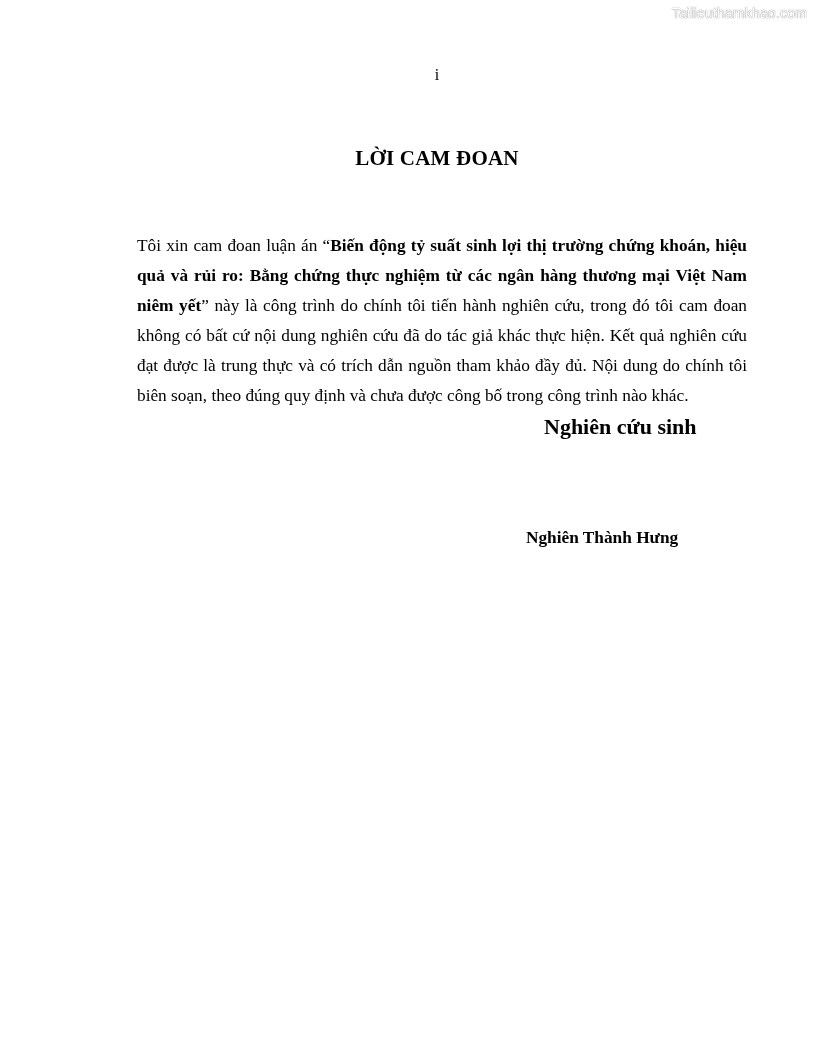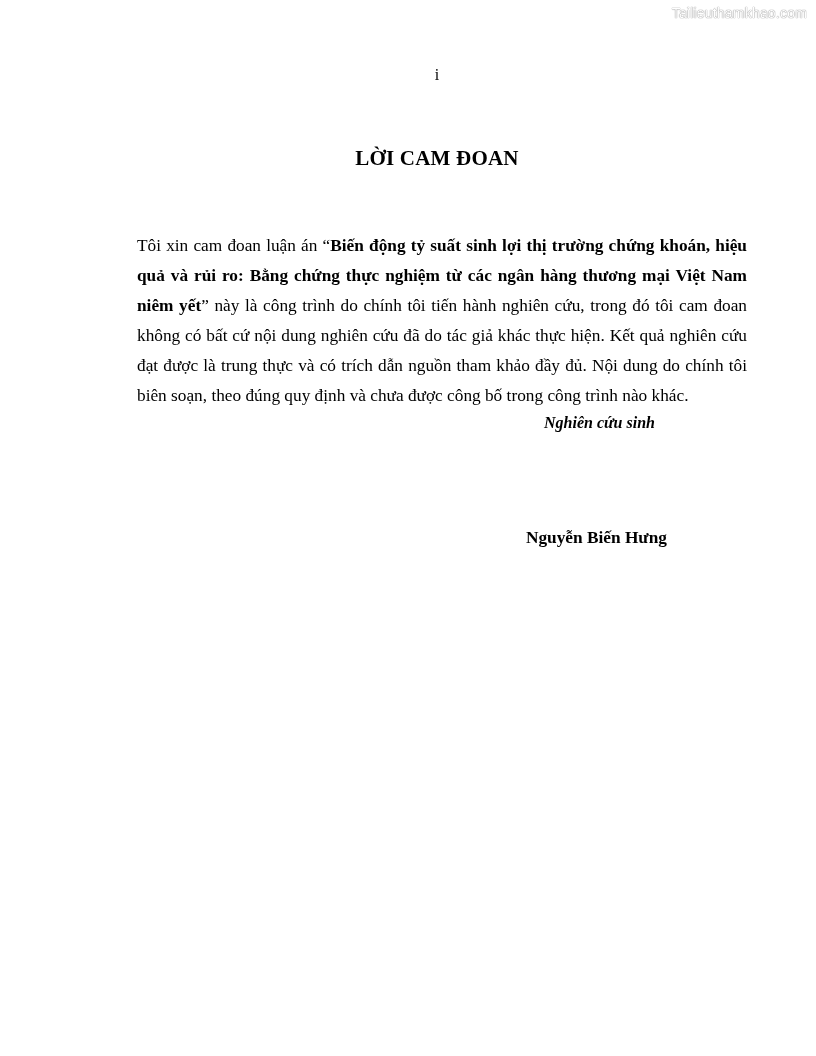--- a/index.html
+++ b/index.html
@@ -53,23 +53,22 @@
       text-align: justify;
       margin: 5px;
     }
     .body-text b {
       font-weight: bold;
     }
     .signature-role {
       position: absolute;
       top: 414px;
       left: 544px;
-      font-size: 16px;
+      font-size: 22px;
       font-weight: bold;
-      font-style: italic;
     }
     .signature-name {
       position: absolute;
       top: 528px;
       left: 526px;
       font-size: 17.3px;
       font-weight: bold;
     }
   </style>
 </head>
@@ -78,13 +77,13 @@
 <div class="watermark">Tailieuthamkhao.com</div>
 
 <div class="page-number">i</div>
 
 <div class="title">LỜI CAM ĐOAN</div>
 
 <p class="body-text"><span>Tôi xin cam đoan luận án “</span><b>Biến động tỷ suất sinh lợi thị trường chứng khoán, hiệu quả và rủi ro: Bằng chứng thực nghiệm từ các ngân hàng thương mại Việt Nam niêm yết</b><span>” này là công trình do chính tôi tiến hành nghiên cứu, trong đó tôi cam đoan không có bất cứ nội dung nghiên cứu đã do tác giả khác thực hiện. Kết quả nghiên cứu đạt được là trung thực và có trích dẫn nguồn tham khảo đầy đủ. Nội dung do chính tôi biên soạn, theo đúng quy định và chưa được công bố trong công trình nào khác.</span></p>
 
 <div class="signature-role">Nghiên cứu sinh</div>
 
-<div class="signature-name">Nguyễn Biến Hưng</div>
+<div class="signature-name">Nghiên Thành Hưng</div>
 
 </body></html>

